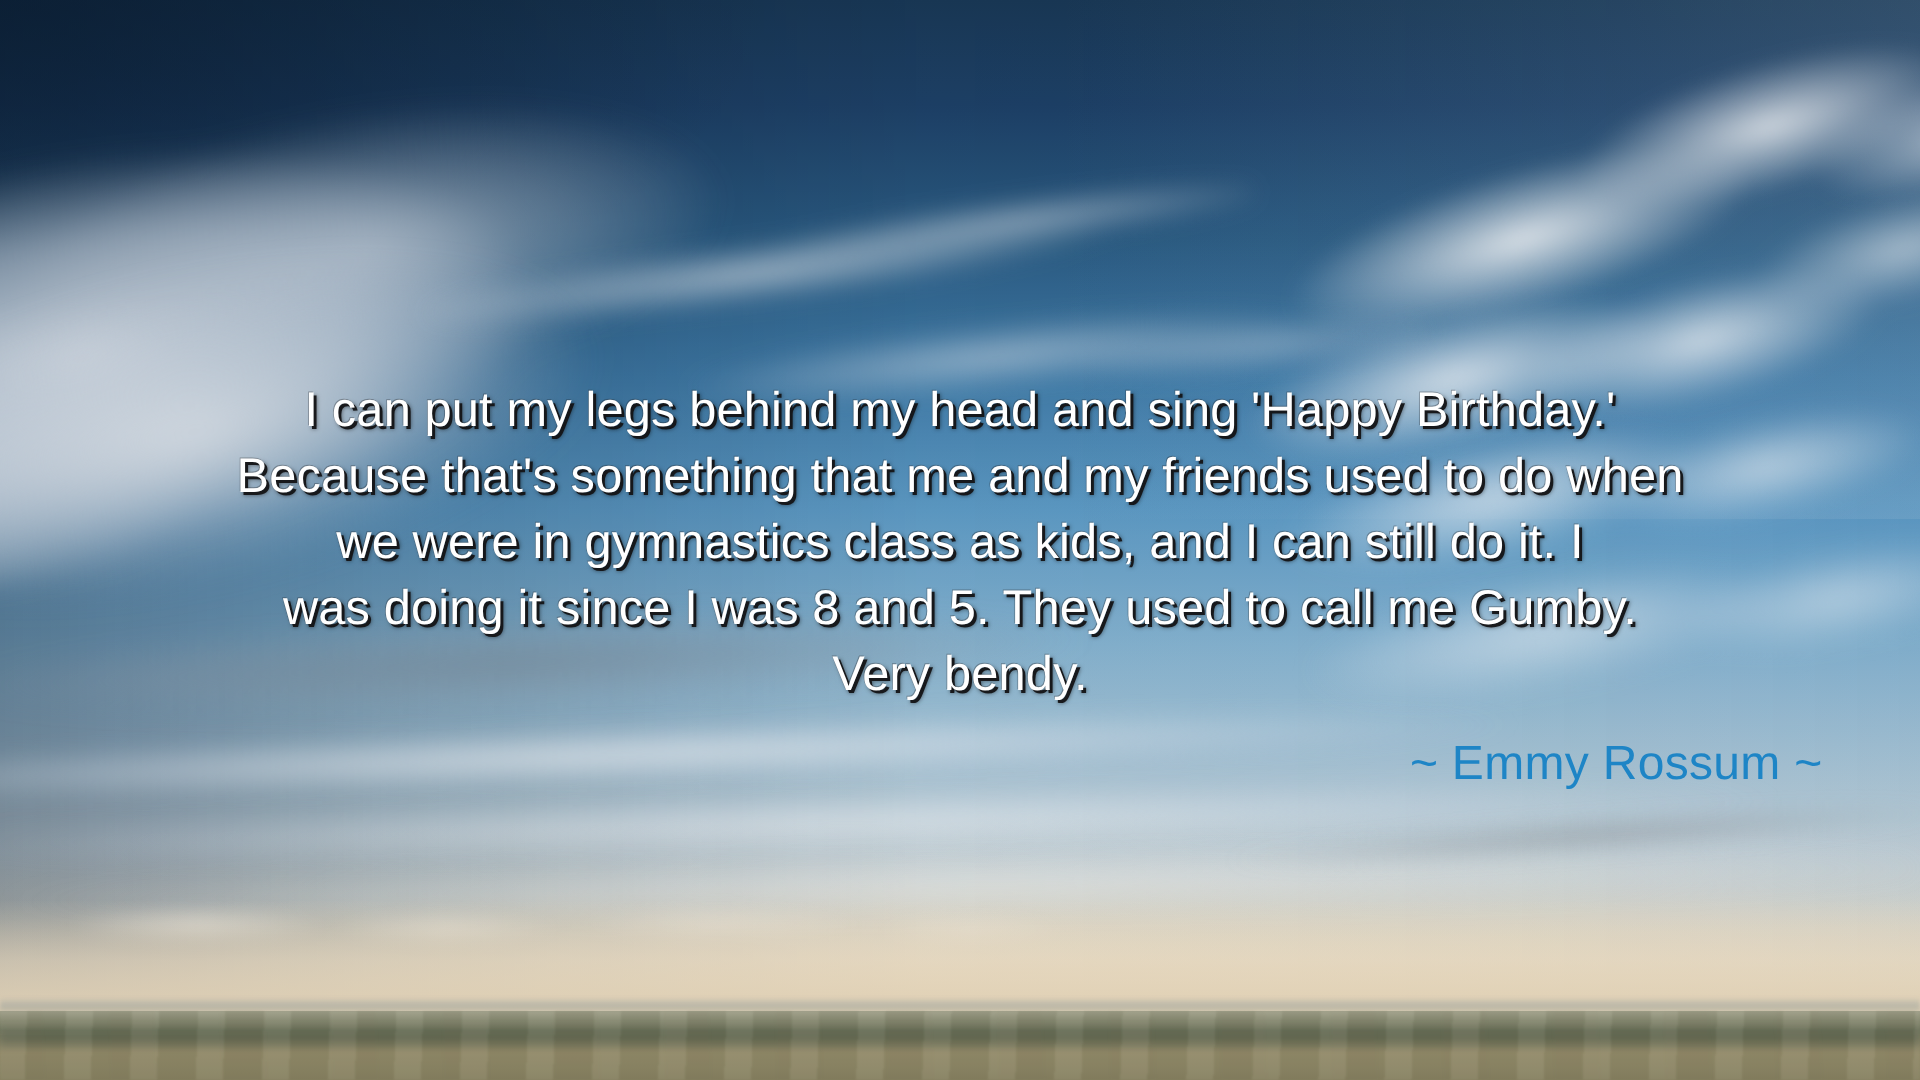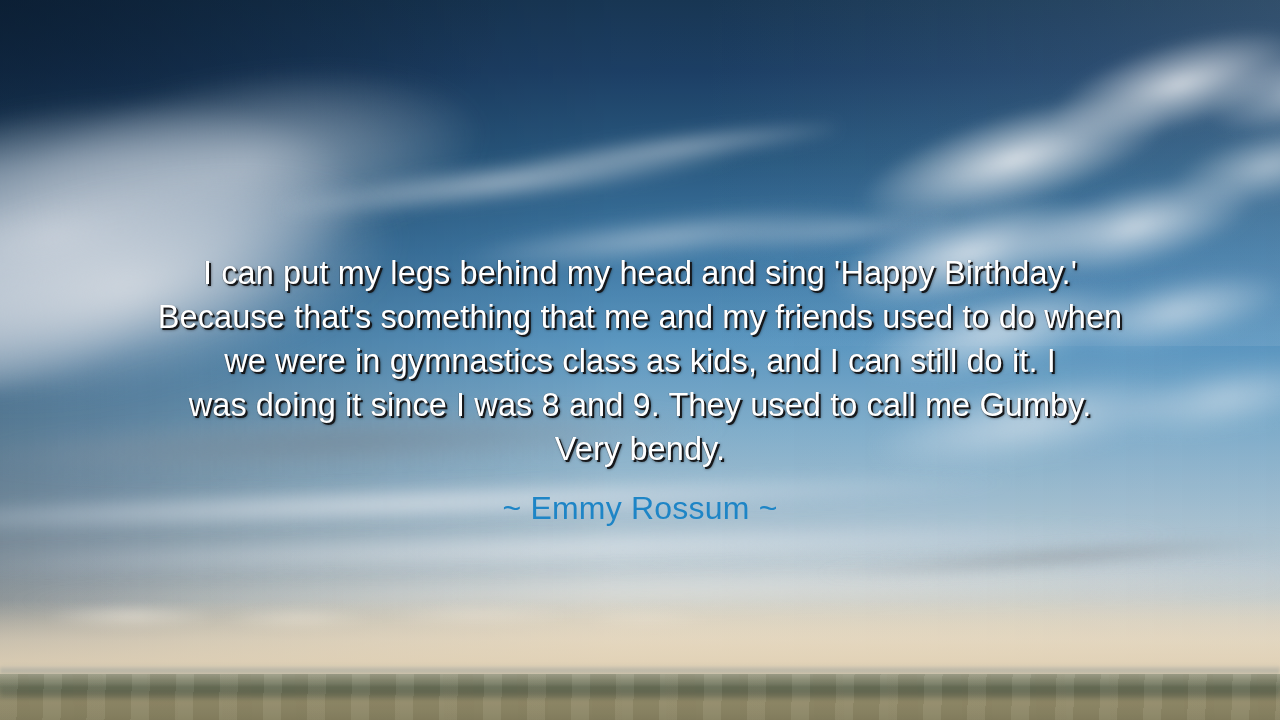--- a/index.html
+++ b/index.html
@@ -264,20 +264,21 @@
       -0.5px -0.5px 0 rgba(40,40,44,0.35);
     white-space:pre-line;
   }
   .attribution {
     margin-top:16px;
     color:#1e85c6;
     font-size:32px;
     line-height:42px;
     font-weight:400;
     letter-spacing:.2px;
+    text-align:right;
   }
 </style>
 </head>
 <body>
 
 <div id="stage">
 
   <div class="sky-base"></div>
   <div class="sky-htint"></div>
   <div class="sky-htint2"></div>
@@ -304,18 +305,18 @@
   <div class="haze-warm2"></div>
   <div class="horizon-line"></div>
   <div class="land"></div>
   <div class="land-dark"></div>
   <div class="land-streaks"></div>
 
   <div class="quote-wrap">
     <div class="quote-text">I can put my legs behind my head and sing 'Happy Birthday.'
 Because that's something that me and my friends used to do when
 we were in gymnastics class as kids, and I can still do it. I
-was doing it since I was 8 and 9. They used to call me Gumby.
+was doing it since I was 8 and 5. They used to call me Gumby.
 Very bendy.</div>
     <div class="attribution">~ Emmy Rossum ~</div>
   </div>
 
 </div>
 
 </body></html>

